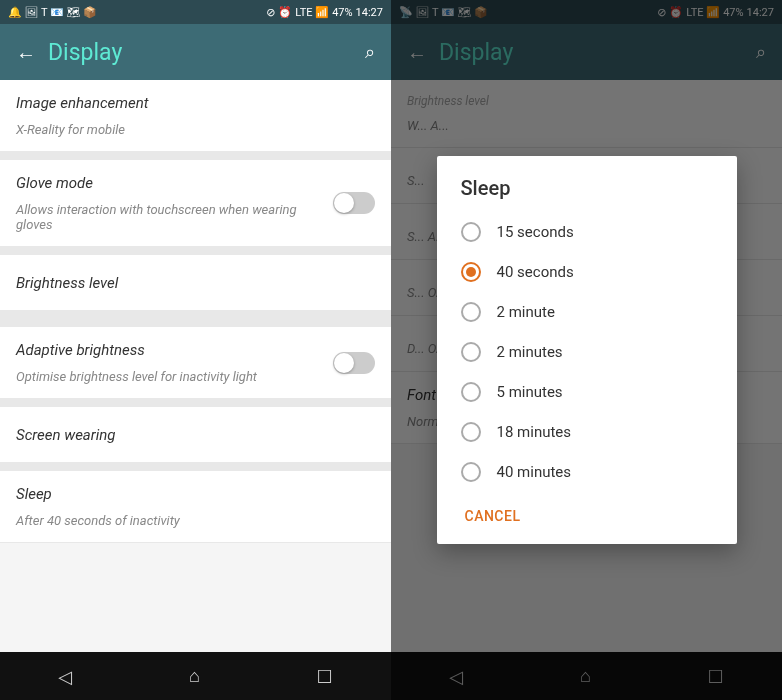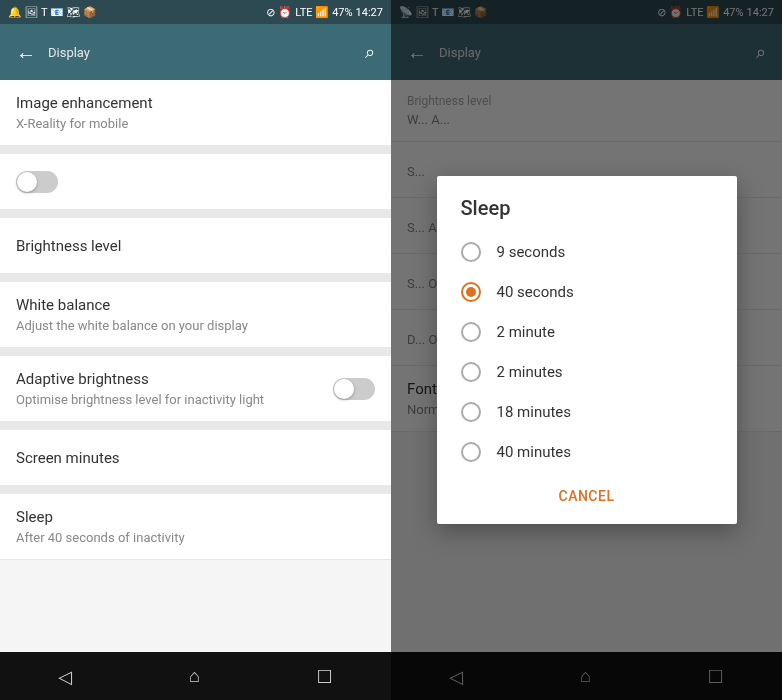--- a/index.html
+++ b/index.html
@@ -43,22 +43,22 @@
     .toolbar {
       height: 56px;
       background: #3d6b75;
       display: flex;
       align-items: center;
       padding: 0 16px;
       gap: 12px;
     }
     .toolbar-title {
       flex: 1;
-      color: #e5e5e5;
-      font-size: 13px;
+      color: #5eead4;
+      font-size: 23px;
       font-weight: 400;
     }
     .toolbar-icon {
       color: #fff;
       font-size: 18px;
       cursor: pointer;
     }
     .back-arrow {
       color: #fff;
       font-size: 20px;
@@ -72,33 +72,34 @@
       background: #f5f5f5;
     }
     .settings-item {
       background: #fff;
       padding: 14px 16px;
       border-bottom: 1px solid #e8e8e8;
       display: flex;
       align-items: center;
       justify-content: space-between;
       min-height: 56px;
+      font-style: italic;
     }
     .settings-item-text {
       flex: 1;
     }
     .settings-item-title {
       font-size: 15px;
       color: #333;
       font-weight: 400;
     }
     .settings-item-subtitle {
       font-size: 13px;
       color: #888;
-      margin-top: 4px;
+      margin-top: 10px;
     }
 
     
     .toggle {
       width: 42px;
       height: 22px;
       border-radius: 11px;
       background: #ccc;
       position: relative;
       cursor: pointer;
@@ -201,21 +202,21 @@
       height: 10px;
       border-radius: 50%;
       background: #e07020;
     }
     .radio-label {
       font-size: 15px;
       color: #333;
     }
     .dialog-actions {
       display: flex;
-      justify-content: center;
+      justify-content: flex-start;
       padding: 8px 16px 12px;
     }
     .cancel-btn {
       color: #e07020;
       font-size: 14px;
       font-weight: 500;
       padding: 8px 12px;
       cursor: pointer;
       letter-spacing: 0.5px;
       text-transform: uppercase;
@@ -261,55 +262,53 @@
     <div class="settings-item">
       <div class="settings-item-text">
         <div class="settings-item-title">Image enhancement</div>
         <div class="settings-item-subtitle">X-Reality for mobile</div>
       </div>
     </div>
 
     <div class="section-divider"></div>
 
     <div class="settings-item">
+      <div class="settings-item-text">
+        <div class="settings-item-title">Glove mode</div>
+        <div class="settings-item-subtitle">Allows interaction with touchscreen when wearing gloves</div>
+      </div>
       <div class="toggle"></div>
     </div>
 
     <div class="section-divider"></div>
 
     <div class="settings-item">
       <div class="settings-item-text">
         <div class="settings-item-title">Brightness level</div>
       </div>
     </div>
 
     <div class="section-divider"></div>
 
-    <div class="settings-item">
-      <div class="settings-item-text">
-        <div class="settings-item-title">White balance</div>
-        <div class="settings-item-subtitle">Adjust the white balance on your display</div>
-      </div>
-    </div>
 
     <div class="section-divider"></div>
 
     <div class="settings-item">
       <div class="settings-item-text">
         <div class="settings-item-title">Adaptive brightness</div>
         <div class="settings-item-subtitle">Optimise brightness level for inactivity light</div>
       </div>
       <div class="toggle"></div>
     </div>
 
     <div class="section-divider"></div>
 
     <div class="settings-item">
       <div class="settings-item-text">
-        <div class="settings-item-title">Screen minutes</div>
+        <div class="settings-item-title">Screen wearing</div>
       </div>
     </div>
 
     <div class="section-divider"></div>
 
     <div class="settings-item">
       <div class="settings-item-text">
         <div class="settings-item-title">Sleep</div>
         <div class="settings-item-subtitle">After 40 seconds of inactivity</div>
       </div>
@@ -389,38 +388,42 @@
       <span class="nav-btn">☐</span>
     </div>
   </div>
 
   <div class="dialog-overlay">
     <div class="dialog">
       <div class="dialog-title">Sleep</div>
 
       <div class="radio-option">
         <div class="radio-circle"></div>
-        <span class="radio-label">9 seconds</span>
+        <span class="radio-label">15 seconds</span>
       </div>
 
       <div class="radio-option">
         <div class="radio-circle selected"></div>
         <span class="radio-label">40 seconds</span>
       </div>
 
       <div class="radio-option">
         <div class="radio-circle"></div>
         <span class="radio-label">2 minute</span>
       </div>
 
       <div class="radio-option">
         <div class="radio-circle"></div>
         <span class="radio-label">2 minutes</span>
       </div>
 
+      <div class="radio-option">
+        <div class="radio-circle"></div>
+        <span class="radio-label">5 minutes</span>
+      </div>
 
       <div class="radio-option">
         <div class="radio-circle"></div>
         <span class="radio-label">18 minutes</span>
       </div>
 
       <div class="radio-option">
         <div class="radio-circle"></div>
         <span class="radio-label">40 minutes</span>
       </div>

